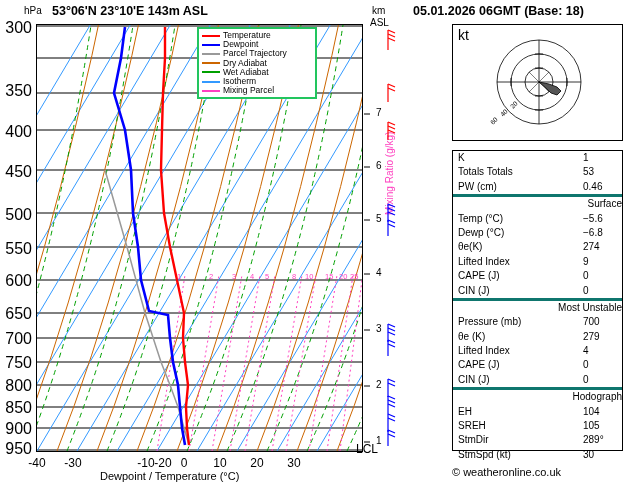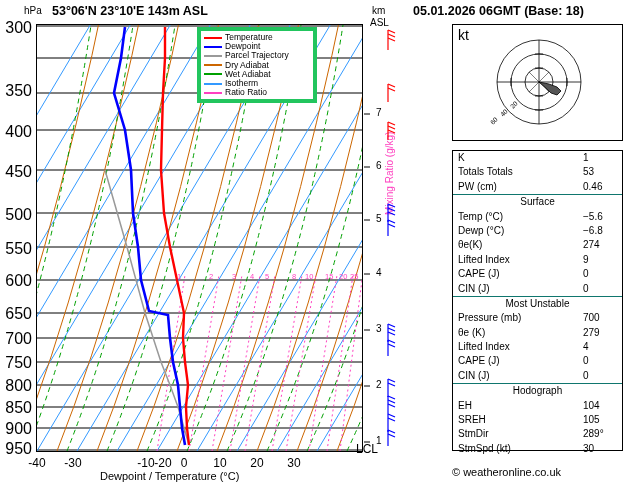--- a/index.html
+++ b/index.html
@@ -12,37 +12,37 @@
   #hdr-asl{left:370px;top:17px;font-size:10px;color:#000;}
   #hdr-right{left:413px;top:4px;font-size:12.5px;font-weight:bold;color:#000;}
   
   #plot{left:36px;top:24px;width:327px;height:428px;border:1px solid #000;box-sizing:border-box;overflow:hidden;background:#fff;}
   #plot svg{display:block;}
   
   .ylab{position:absolute;font-size:16px;color:#000;text-align:right;width:30px;}
   .xlab{position:absolute;font-size:12px;color:#000;text-align:center;width:30px;}
   #xtitle{left:100px;top:470px;font-size:11px;color:#000;}
   
-  #legend{left:196px;top:27px;width:120px;background:#fff;border:4px solid #22c55e;padding:2px 3px;box-sizing:border-box;}
+  #legend{left:196px;top:27px;width:120px;background:#fff;border:2px solid #22c55e;padding:2px 3px;box-sizing:border-box;}
   #legend div{font-size:8.5px;line-height:9.2px;color:#000;white-space:nowrap;display:flex;align-items:center;}
   #legend i{display:inline-block;width:18px;height:0;border-top-width:2px;border-top-style:solid;margin-right:3px;}
   
   #kmstrip{left:364px;top:24px;width:44px;height:428px;}
   .kmlab{position:absolute;font-size:10px;color:#000;}
   #lcl{left:356px;top:442px;font-size:12px;color:#000;}
   
   #mrlab{left:384px;top:215px;font-size:10px;color:#ff40c0;transform:rotate(-90deg);transform-origin:left top;white-space:nowrap;}
   
   #hodo{left:452px;top:24px;width:171px;height:117px;border:1px solid #000;box-sizing:border-box;background:#fff;}
   #hodokt{left:458px;top:27px;font-size:14px;color:#000;}
   
   #tbl{left:452px;top:150px;width:171px;height:301px;border:1px solid #000;box-sizing:border-box;background:#fff;font-size:10px;color:#000;}
   #tbl .row{display:flex;justify-content:space-between;padding:0 5px;height:14.4px;line-height:14.4px;}
   #tbl .row span:last-child{min-width:34px;text-align:left;}
-  #tbl .sec{text-align:center;font-size:10px;height:14.4px;line-height:14.4px;border-top:1px solid #0f766e;}
+  #tbl .sec{text-align:right;font-size:10px;height:14.4px;line-height:14.4px;border-top:3px solid #0f766e;}
   #copy{left:452px;top:466px;font-size:11px;color:#000;}
 </style>
 </head>
 <body>
 
 <div class="abs" id="hdr-hpa">hPa</div>
 <div class="abs" id="hdr-left">53°06'N 23°10'E 143m ASL</div>
 <div class="abs" id="hdr-km">km</div>
 <div class="abs" id="hdr-asl">ASL</div>
 <div class="abs" id="hdr-right">05.01.2026 06GMT (Base: 18)</div>
@@ -164,21 +164,21 @@
     <div>
         <i style="border-top-color:#00a000"></i>
         <span>Wet Adiabat</span>
       </div>
     <div>
         <i style="border-top-color:#3399ff"></i>
         <span>Isotherm</span>
       </div>
     <div>
         <i style="border-top-color:#ff40c0"></i>
-        <span>Ratio Ratio</span>
+        <span>Mixing Parcel</span>
       </div>
   </div>
 </div>
 
 <div class="abs ylab" style="left:2px;top:19px;">300</div>
 <div class="abs ylab" style="left:2px;top:82px;">350</div>
 <div class="abs ylab" style="left:2px;top:123px;">400</div>
 <div class="abs ylab" style="left:2px;top:163px;">450</div>
 <div class="abs ylab" style="left:2px;top:206px;">500</div>
 <div class="abs ylab" style="left:2px;top:240px;">550</div>

